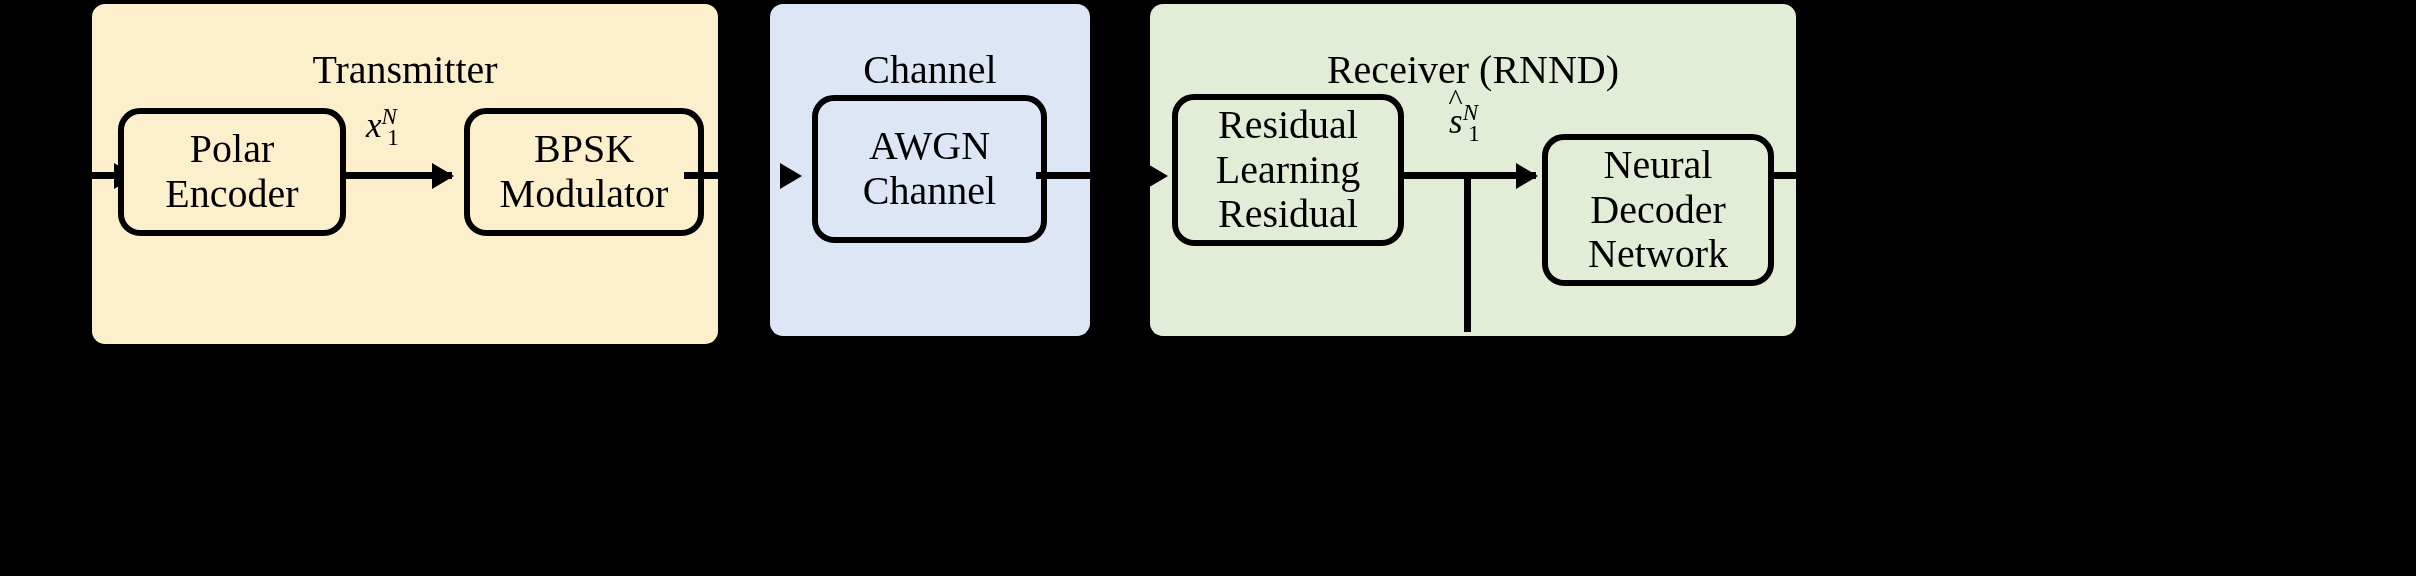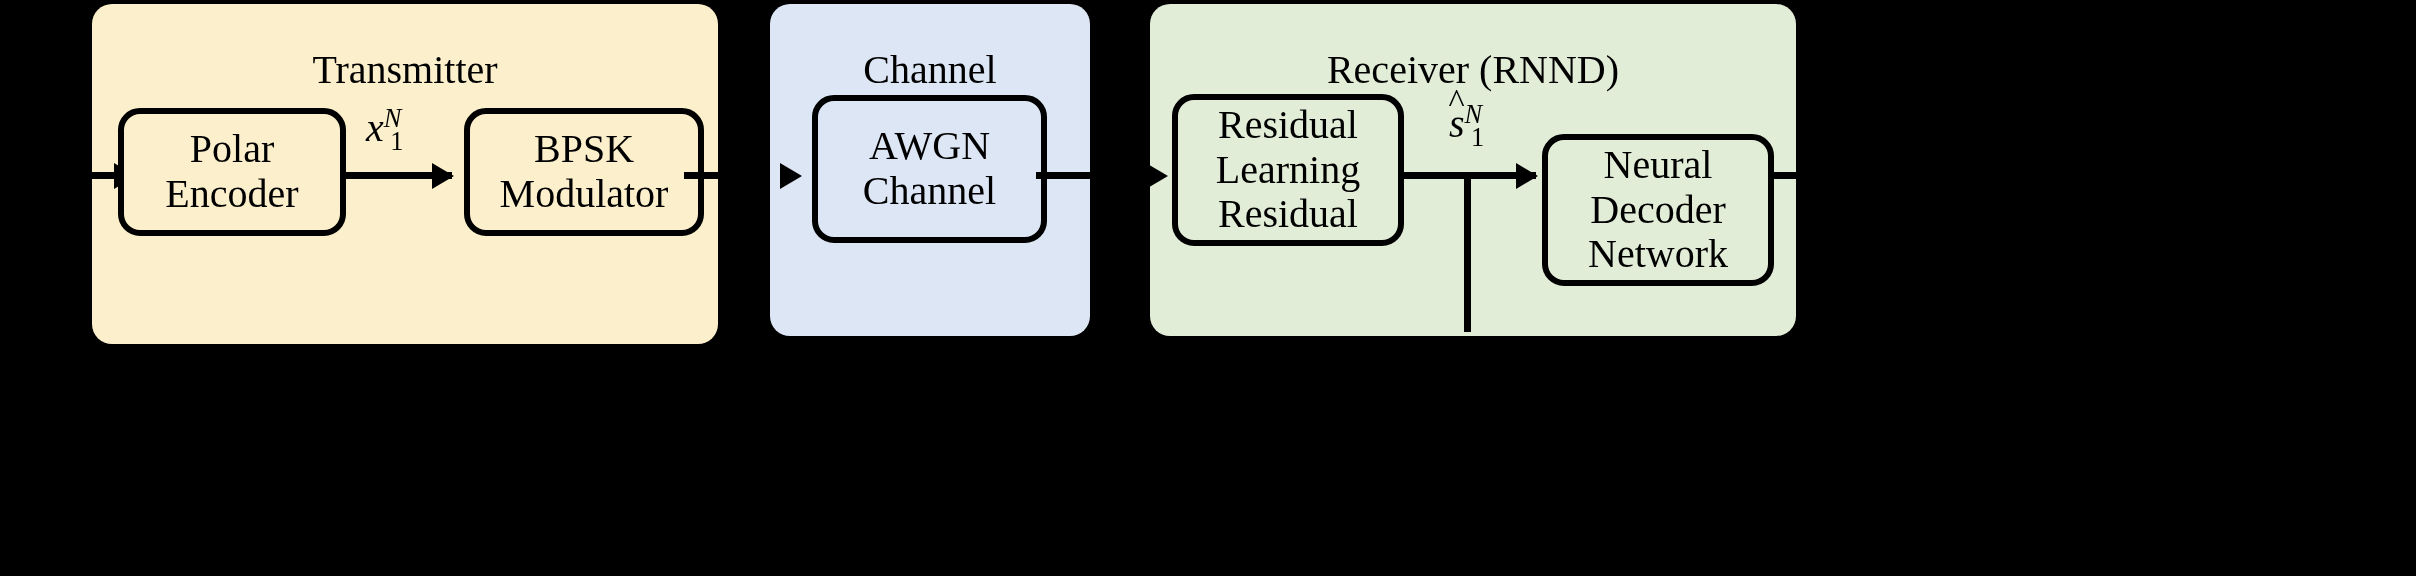--- a/index.html
+++ b/index.html
@@ -16,21 +16,21 @@
   #canvas {
     position: relative;
     width: 2416px;
     height: 576px;
     background: #000000;
   }
 
   
   .panel {
     position: absolute;
-    border-radius: 20px;
+    border-radius: 13px;
     box-sizing: border-box;
     padding-left: 12px;
   }
   .panel-title {
     position: absolute;
     left: 0;
     right: 0;
     text-align: center;
     color: #000000;
     font-size: 40px;
@@ -72,21 +72,21 @@
     border-top: 13px solid transparent;
     border-bottom: 13px solid transparent;
     border-left: 22px solid #000000;
   }
 
   
   .siglabel {
     position: absolute;
     color: #000000;
     font-family: "Liberation Serif", "DejaVu Serif", serif;
-    font-size: 40px;
+    font-size: 35px;
     line-height: 1;
     white-space: nowrap;
   }
   .siglabel .base {
     font-style: italic;
     position: relative;
     display: inline-block;
   }
   .siglabel .hat {
     position: absolute;

